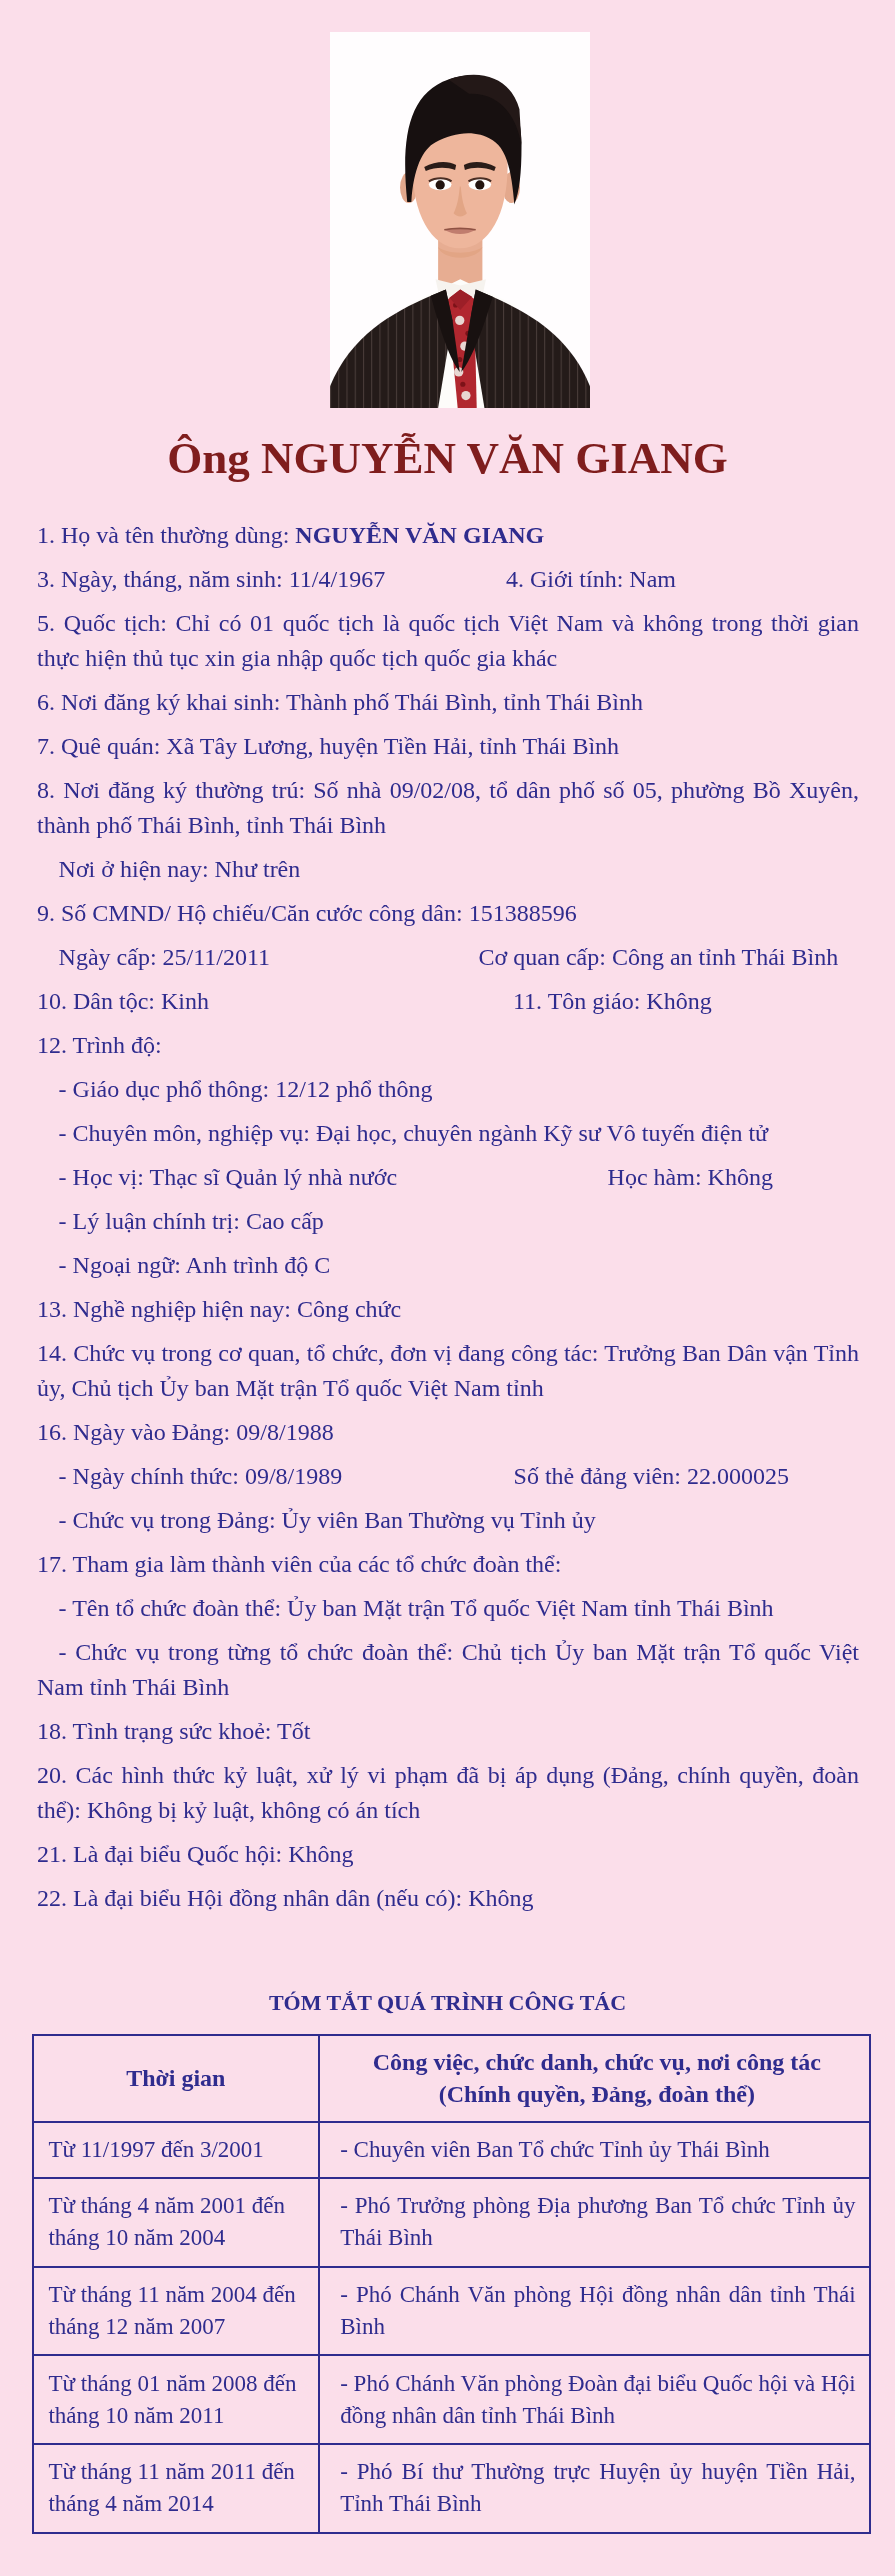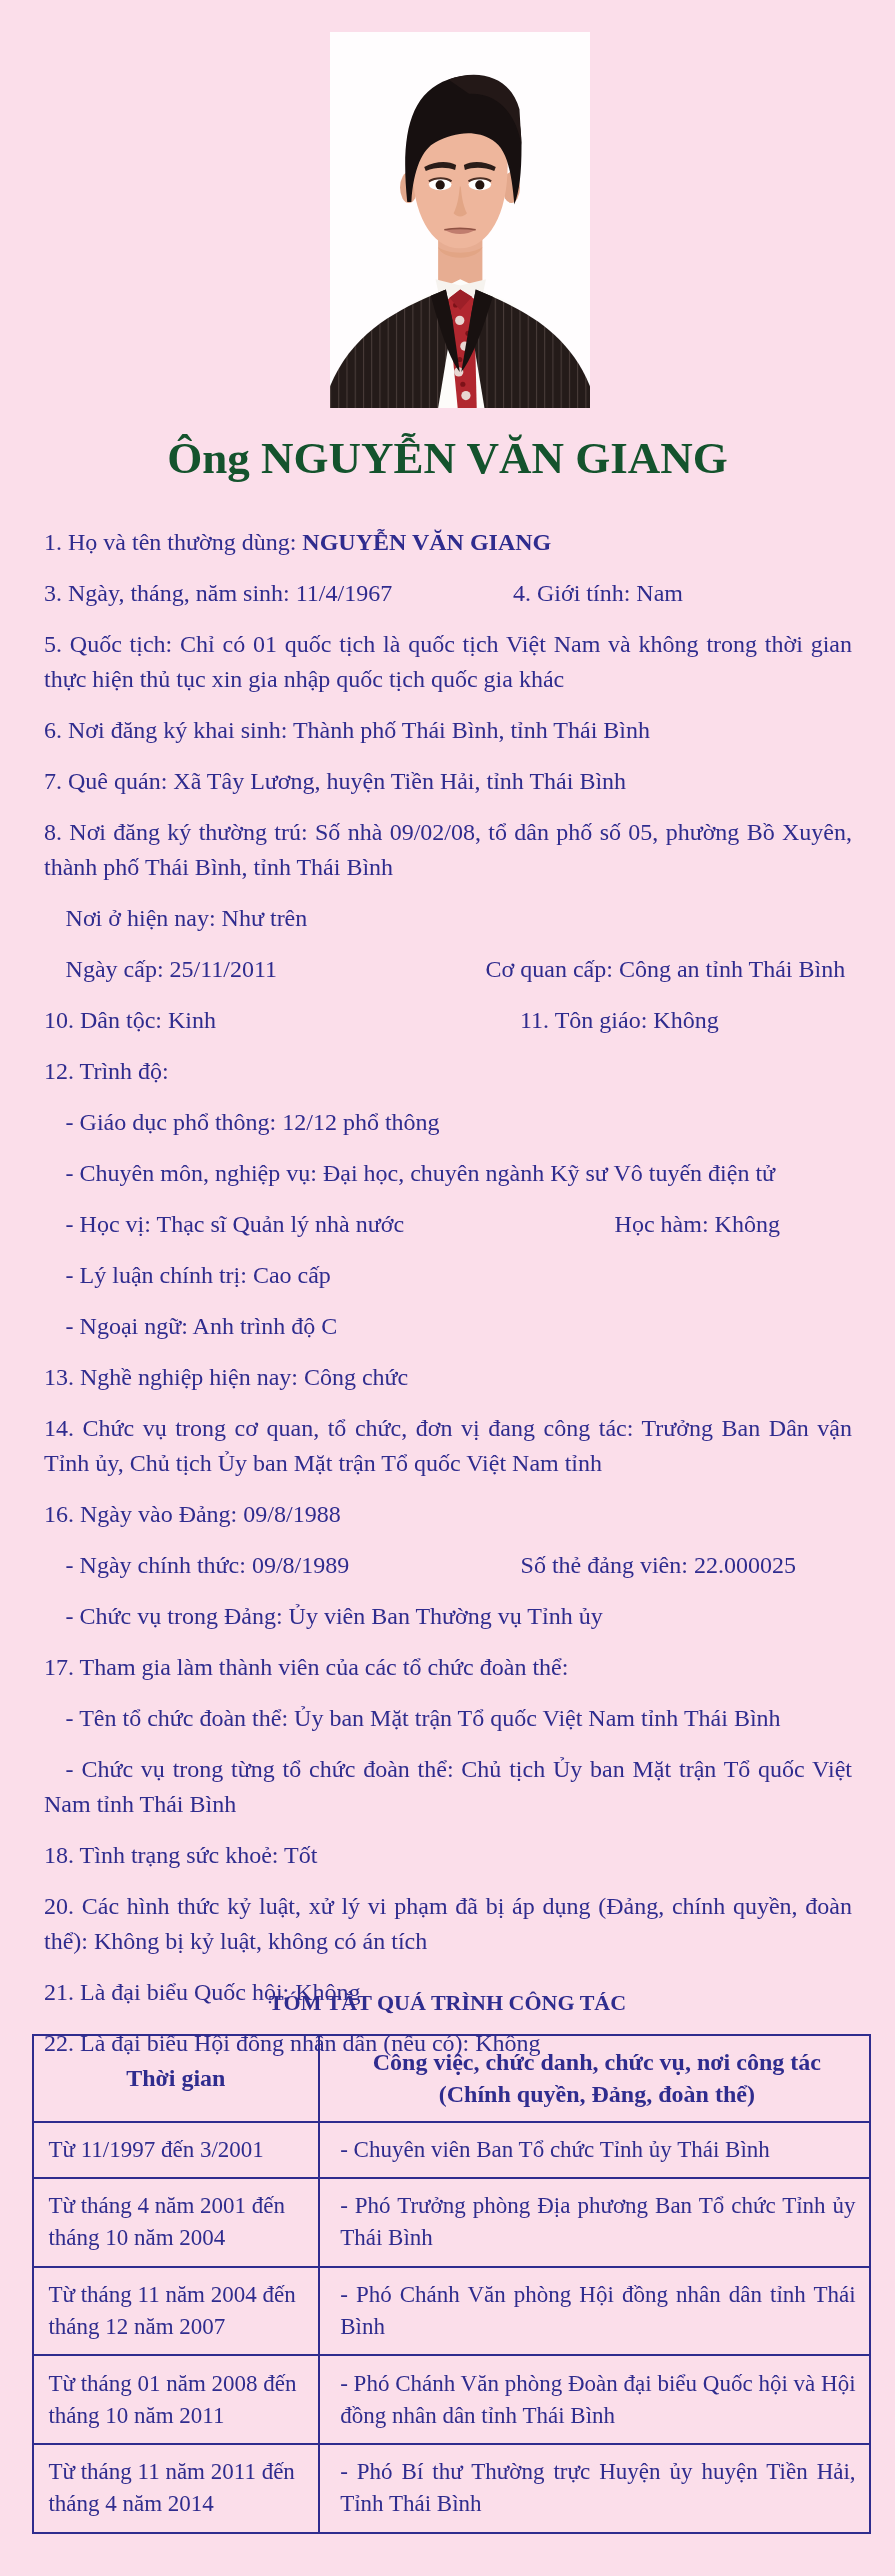--- a/index.html
+++ b/index.html
@@ -8,27 +8,27 @@
     background:#fbdeea;
     font-family:"Liberation Serif","DejaVu Serif",serif;
     color:#2f2c8e;
   }
   .photo{
     position:absolute;left:330px;top:32px;width:260px;height:376px;
     background:#fffdfe;overflow:hidden;
   }
   .main-title{
     position:absolute;top:432px;left:0;width:100%;text-align:center;
-    color:#14532d;font-weight:bold;font-size:45px;line-height:52px;white-space:nowrap;
+    color:#7f1d1d;font-weight:bold;font-size:45px;line-height:52px;white-space:nowrap;
   }
   .info{
     position:absolute;top:509px;left:28px;width:840px;
     font-size:24px;line-height:35px;
   }
-  .line{margin:16px;position:relative;}
+  .line{margin:9px;position:relative;}
   .j{text-align:justify;}
   .ind{text-indent:21.6px;}
   .c2{position:absolute;top:0;white-space:nowrap;}
   .bv{font-weight:bold;}
   .table-title{
     position:absolute;top:1990px;left:0;width:100%;text-align:center;
     font-weight:bold;font-size:22px;
   }
   table.career{
     position:absolute;top:2034px;left:32px;width:839px;
@@ -107,20 +107,21 @@
 <div class="main-title">Ông NGUYỄN VĂN GIANG</div>
 
 <div class="info">
   <p class="line"><span>1. Họ và tên thường dùng: </span><span class="bv">NGUYỄN VĂN GIANG</span></p>
   <p class="line"><span>3. Ngày, tháng, năm sinh: 11/4/1967</span><span class="c2" style="left:469px">4. Giới tính: Nam</span></p>
   <p class="line j">5. Quốc tịch: Chỉ có 01 quốc tịch là quốc tịch Việt Nam và không trong thời gian thực hiện thủ tục xin gia nhập quốc tịch quốc gia khác</p>
   <p class="line">6. Nơi đăng ký khai sinh: Thành phố Thái Bình, tỉnh Thái Bình</p>
   <p class="line">7. Quê quán: Xã Tây Lương, huyện Tiền Hải, tỉnh Thái Bình</p>
   <p class="line j">8. Nơi đăng ký thường trú: Số nhà 09/02/08, tổ dân phố số 05, phường Bồ Xuyên, thành phố Thái Bình, tỉnh Thái Bình</p>
   <p class="line ind">Nơi ở hiện nay: Như trên</p>
+  <p class="line">9. Số CMND/ Hộ chiếu/Căn cước công dân: 151388596</p>
   <p class="line ind"><span>Ngày cấp: 25/11/2011</span><span class="c2" style="left:420px">Cơ quan cấp: Công an tỉnh Thái Bình</span></p>
   <p class="line"><span>10. Dân tộc: Kinh</span><span class="c2" style="left:476px">11. Tôn giáo: Không</span></p>
   <p class="line">12. Trình độ:</p>
   <p class="line ind">- Giáo dục phổ thông: 12/12 phổ thông</p>
   <p class="line ind">- Chuyên môn, nghiệp vụ: Đại học, chuyên ngành Kỹ sư Vô tuyến điện tử</p>
   <p class="line ind"><span>- Học vị: Thạc sĩ Quản lý nhà nước</span><span class="c2" style="left:549px">Học hàm: Không</span></p>
   <p class="line ind">- Lý luận chính trị: Cao cấp</p>
   <p class="line ind">- Ngoại ngữ: Anh trình độ C</p>
   <p class="line">13. Nghề nghiệp hiện nay: Công chức</p>
   <p class="line j">14. Chức vụ trong cơ quan, tổ chức, đơn vị đang công tác: Trưởng Ban Dân vận Tỉnh ủy, Chủ tịch Ủy ban Mặt trận Tổ quốc Việt Nam tỉnh</p>

